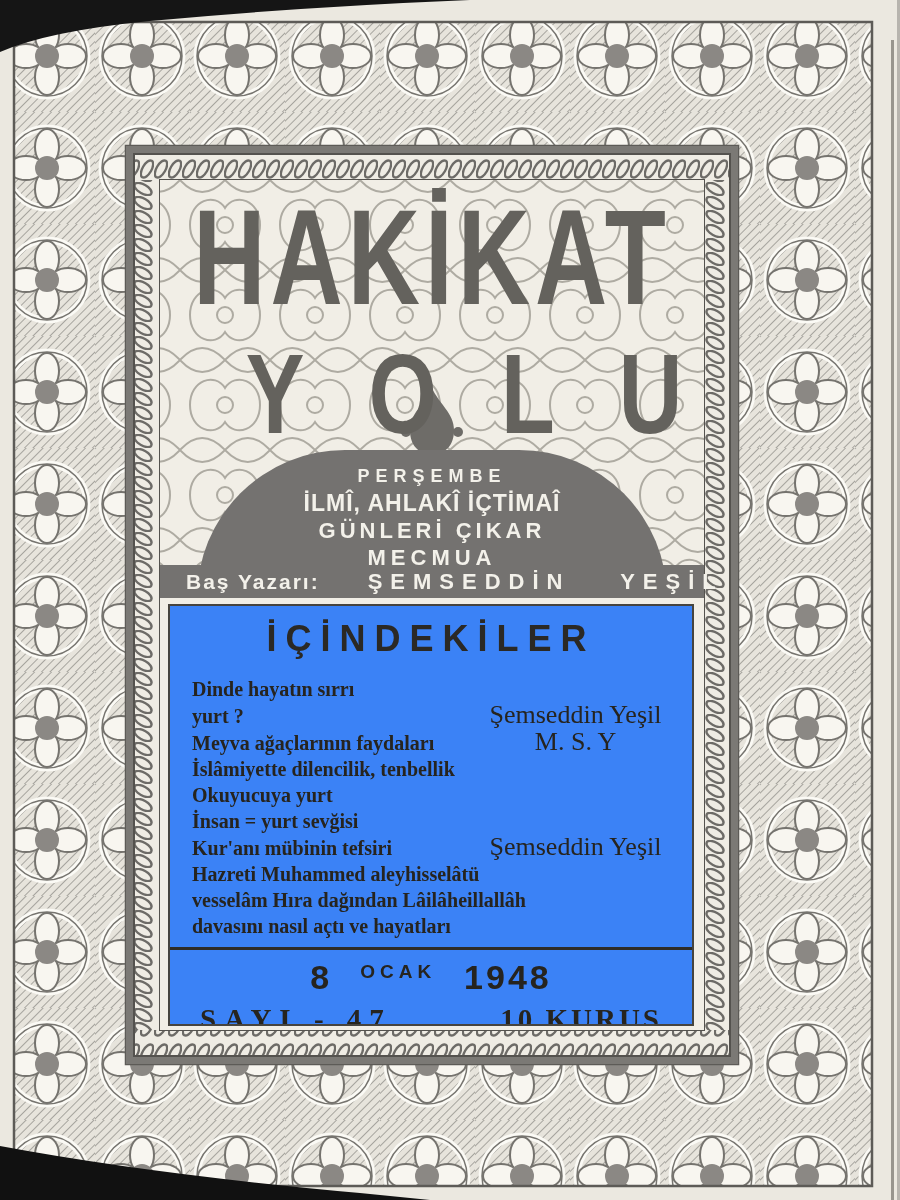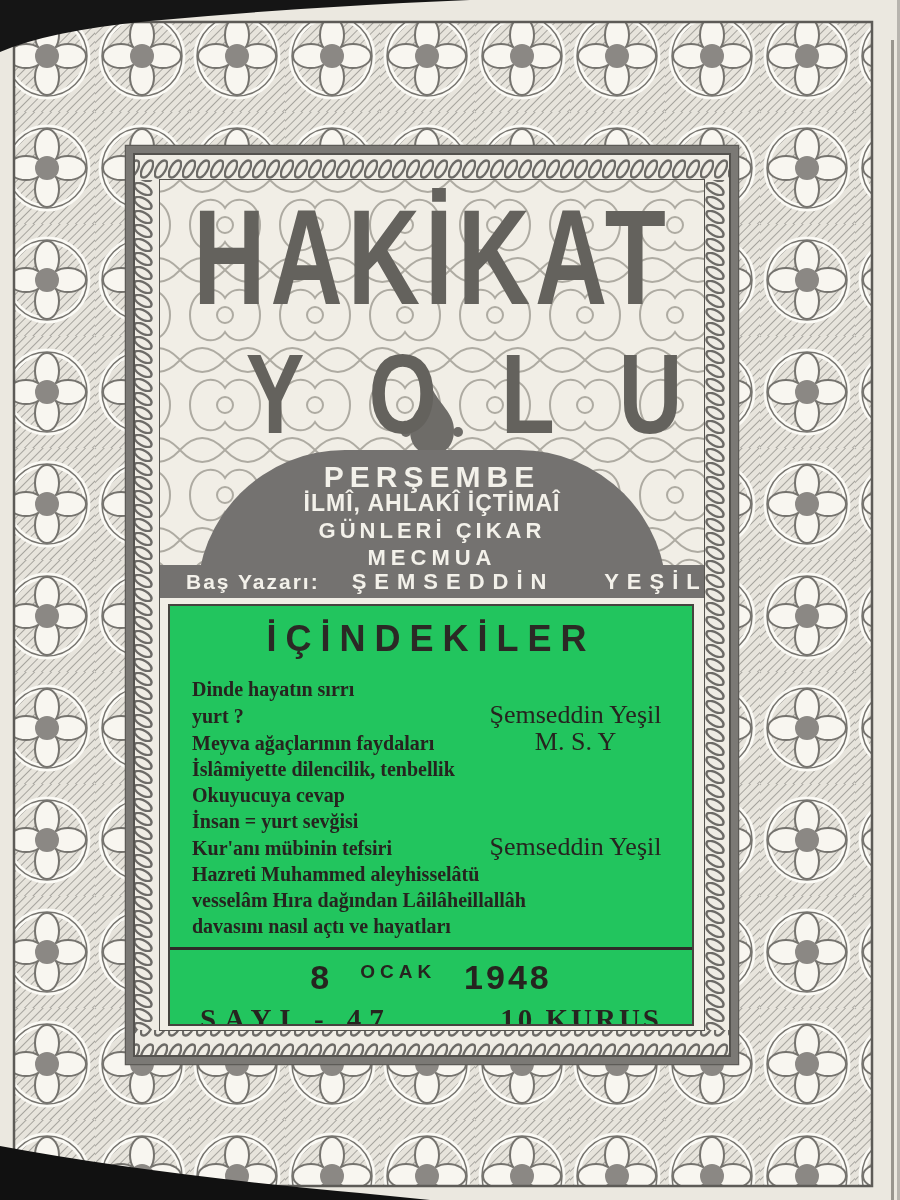--- a/index.html
+++ b/index.html
@@ -21,38 +21,38 @@
   .masthead-line1{top:188px;font-size:100px;letter-spacing:5px;transform:scaleY(1.36);}
   .masthead-line2{top:338px;font-size:88px;letter-spacing:64px;padding-left:64px;transform:scaleY(1.28);}
 
   
   .dome{
     position:absolute;left:197px;top:450px;width:470px;height:148px;
     background:#747270;border-radius:235px 235px 0 0;z-index:2;
     text-align:center;padding-top:13px;box-sizing:border-box;
   }
   .dome-line{color:#f3f1ea;font-weight:bold;line-height:27px;white-space:nowrap;}
-  .dome-line-0{font-size:30px;letter-spacing:6px;}
+  .dome-line-0{font-size:18px;letter-spacing:6px;}
   .dome-line-1{font-size:22px;letter-spacing:4px;}
   .dome-line-2{font-size:23px;letter-spacing:1px;}
   .dome-line-3{font-size:22px;letter-spacing:5px;}
 
   
   .editor-bar{
     position:absolute;left:160px;top:565px;width:544px;height:33px;
     background:#747270;z-index:2;display:flex;align-items:center;
-    box-sizing:border-box;padding-left:26px;white-space:nowrap;
+    box-sizing:border-box;padding-left:26px;white-space:nowrap;gap:16px;
   }
   .editor-label{color:#f3f1ea;font-size:21px;font-weight:bold;letter-spacing:2px;}
   .editor-name{color:#f3f1ea;font-size:22px;font-weight:bold;letter-spacing:8px;word-spacing:36px;margin-left:32px;}
 
   
   .contents-box{
     position:absolute;left:168px;top:604px;width:526px;height:422px;
-    background:#22c55e;border:2px solid #46443f;z-index:2;
+    background:#3b82f6;border:2px solid #46443f;z-index:2;
     box-sizing:border-box;overflow:hidden;color:#26241f;
   }
   .contents-heading{
     margin-top:12px;text-align:center;font-size:36px;font-weight:bold;
     letter-spacing:9px;color:#2b2925;
   }
   .contents-list{margin-top:16px;padding:0 14px 0 22px;}
   .contents-row{display:flex;align-items:baseline;line-height:26px;}
   .contents-title{
     flex:1;font-family:"Liberation Serif",serif;font-weight:bold;
@@ -179,21 +179,21 @@
       </div>
       <div class="contents-row">
         <span class="contents-title">Meyva ağaçlarının faydaları</span>
         <span class="contents-author">M. S. Y</span>
       </div>
       <div class="contents-row">
         <span class="contents-title">İslâmiyette dilencilik, tenbellik</span>
         <span class="contents-author"></span>
       </div>
       <div class="contents-row">
-        <span class="contents-title">Okuyucuya cevap</span>
+        <span class="contents-title">Okuyucuya yurt</span>
         <span class="contents-author"></span>
       </div>
       <div class="contents-row">
         <span class="contents-title">İnsan = yurt sevğisi</span>
         <span class="contents-author"></span>
       </div>
       <div class="contents-row">
         <span class="contents-title">Kur'anı mübinin tefsiri</span>
         <span class="contents-author">Şemseddin Yeşil</span>
       </div>

